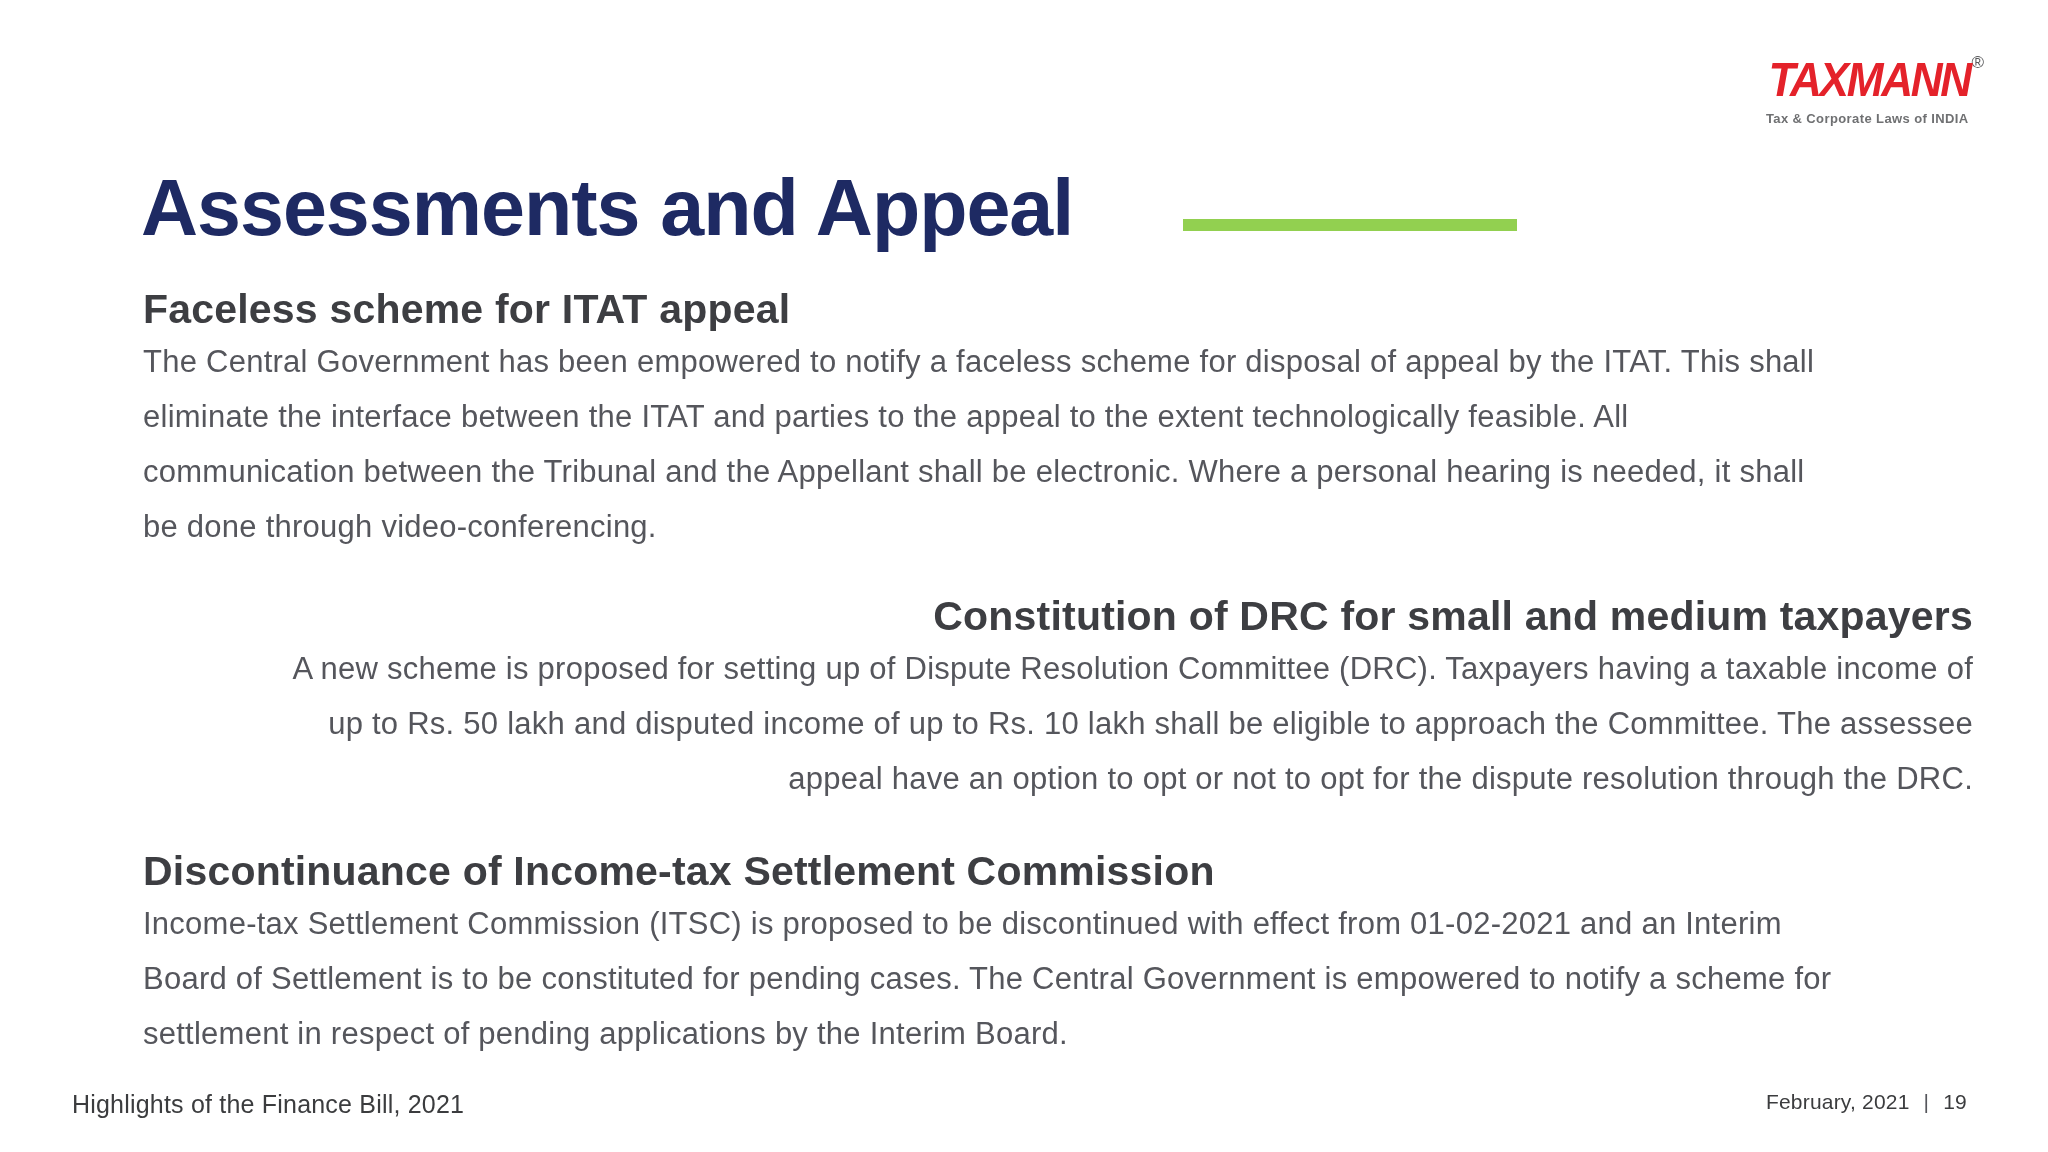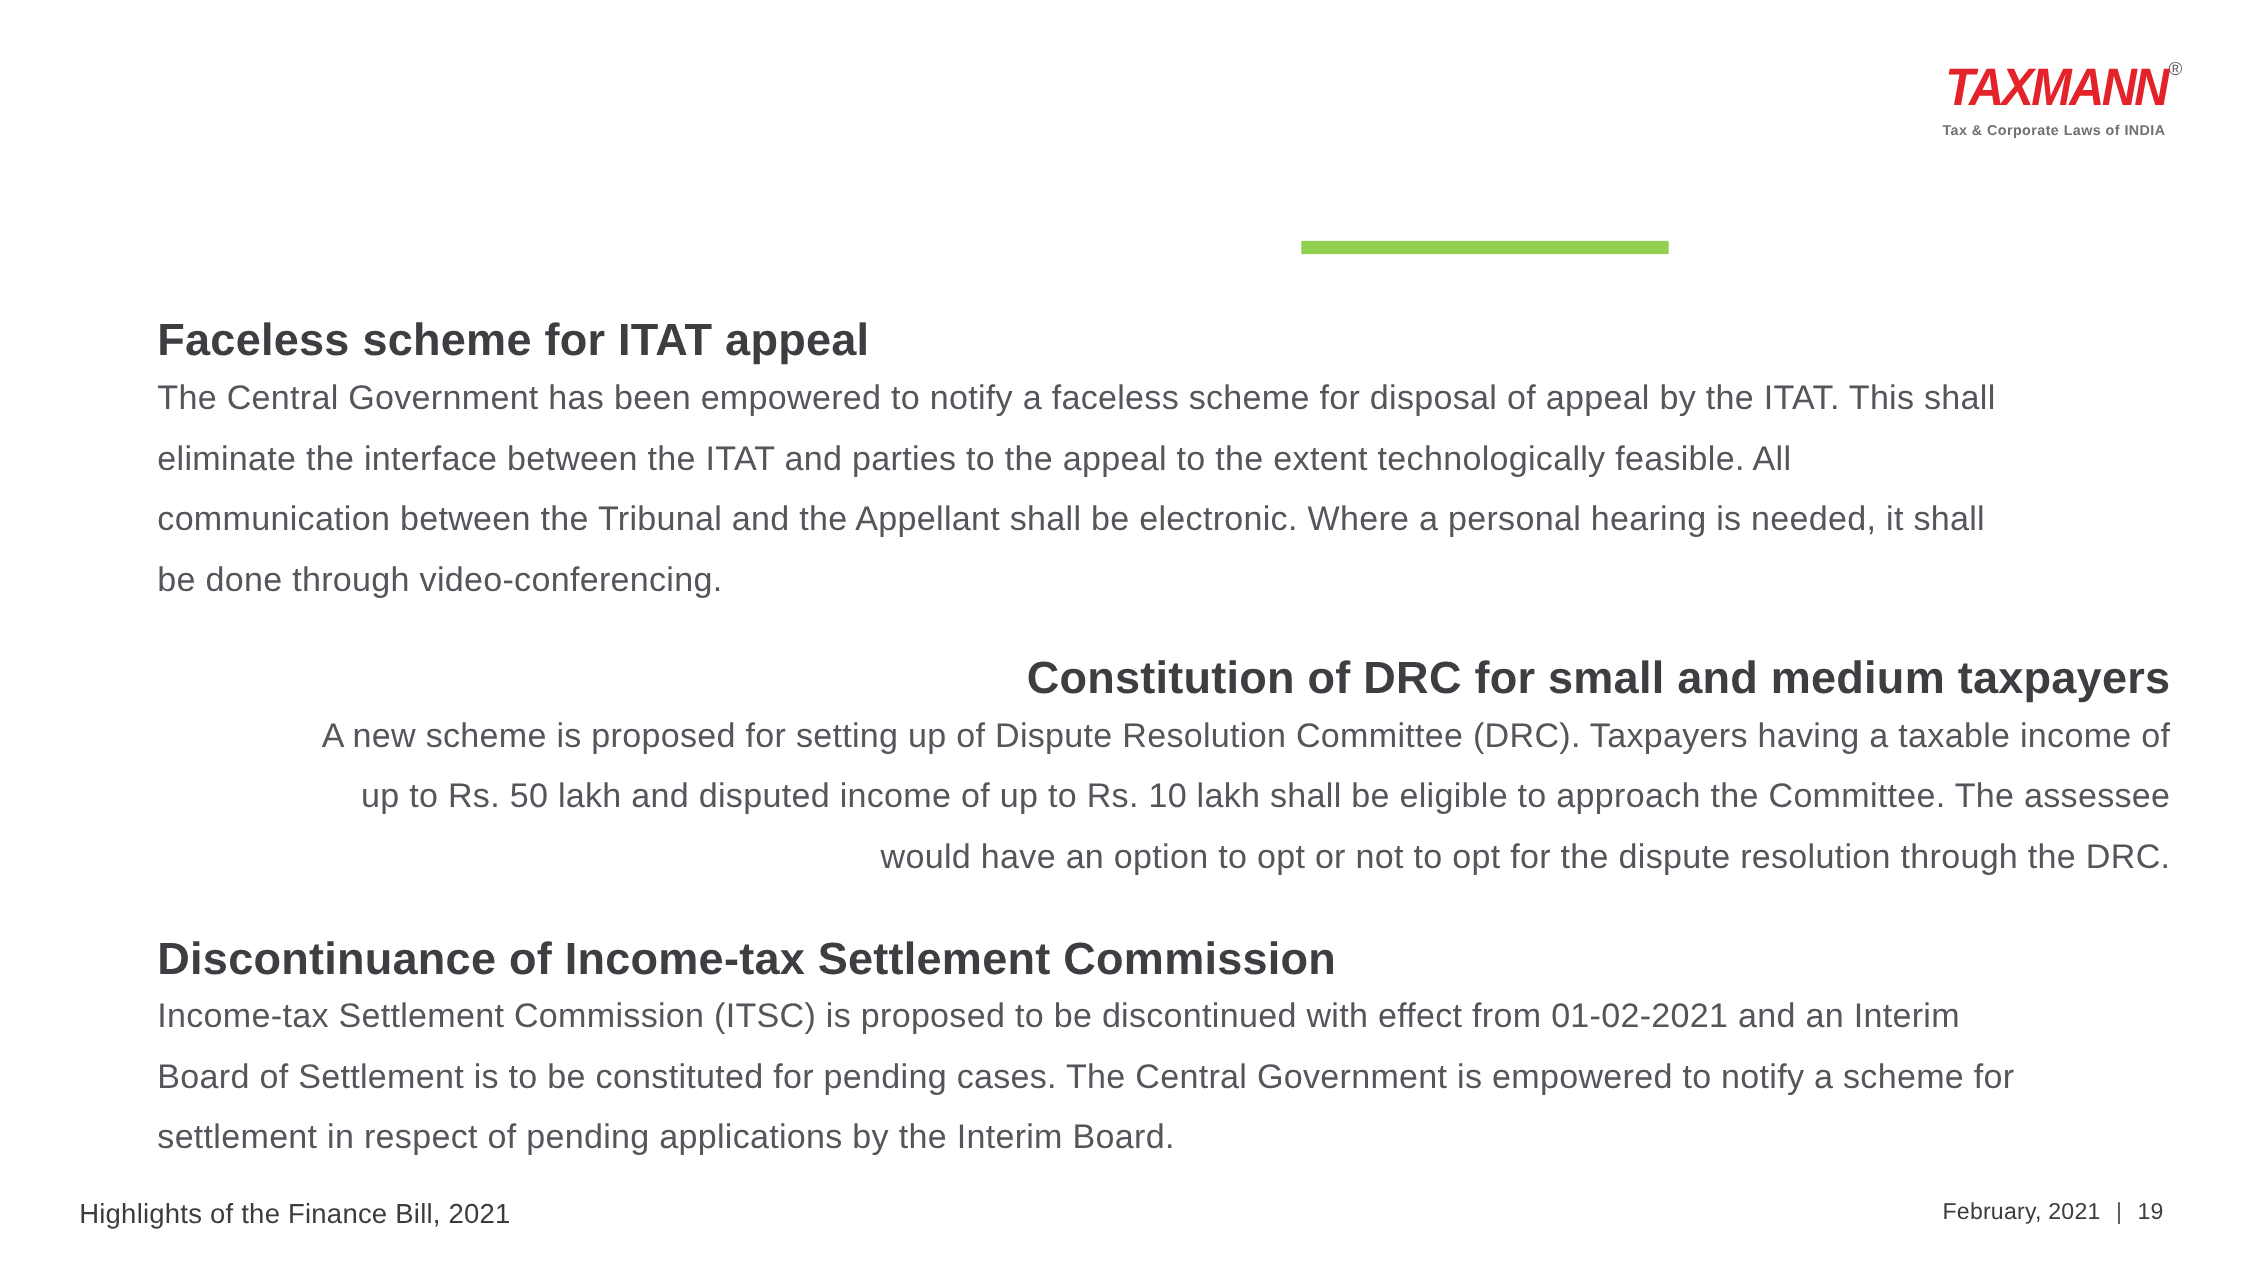--- a/index.html
+++ b/index.html
@@ -132,38 +132,39 @@
 <div class="slide">
 
   <div class="logo">
     <div class="logo-row">
       <span class="brand">TAXMANN</span>
       <span class="reg">®</span>
     </div>
     <div class="tagline">Tax &amp; Corporate Laws of INDIA</div>
   </div>
 
+  <h1 class="title">Assessments and Appeal</h1>
   <div class="accent-bar"></div>
 
   <section class="sec sec1">
     <h2>Faceless scheme for ITAT appeal</h2>
     <div class="para">
       <div class="ln">The Central Government has been empowered to notify a faceless scheme for disposal of appeal by the ITAT. This shall</div>
       <div class="ln">eliminate the interface between the ITAT and parties to the appeal to the extent technologically feasible. All</div>
       <div class="ln">communication between the Tribunal and the Appellant shall be electronic. Where a personal hearing is needed, it shall</div>
       <div class="ln">be done through video-conferencing.</div>
     </div>
   </section>
 
   <section class="sec sec2">
     <h2>Constitution of DRC for small and medium taxpayers</h2>
     <div class="para">
       <div class="ln">A new scheme is proposed for setting up of Dispute Resolution Committee (DRC). Taxpayers having a taxable income of</div>
       <div class="ln">up to Rs. 50 lakh and disputed income of up to Rs. 10 lakh shall be eligible to approach the Committee. The assessee</div>
-      <div class="ln">would have an option to opt or not to opt for the dispute resolution through the DRC.</div>
+      <div class="ln">appeal have an option to opt or not to opt for the dispute resolution through the DRC.</div>
     </div>
   </section>
 
   <section class="sec sec3">
     <h2>Discontinuance of Income-tax Settlement Commission</h2>
     <div class="para">
       <div class="ln">Income-tax Settlement Commission (ITSC) is proposed to be discontinued with effect from 01-02-2021 and an Interim</div>
       <div class="ln">Board of Settlement is to be constituted for pending cases. The Central Government is empowered to notify a scheme for</div>
       <div class="ln">settlement in respect of pending applications by the Interim Board.</div>
     </div>

